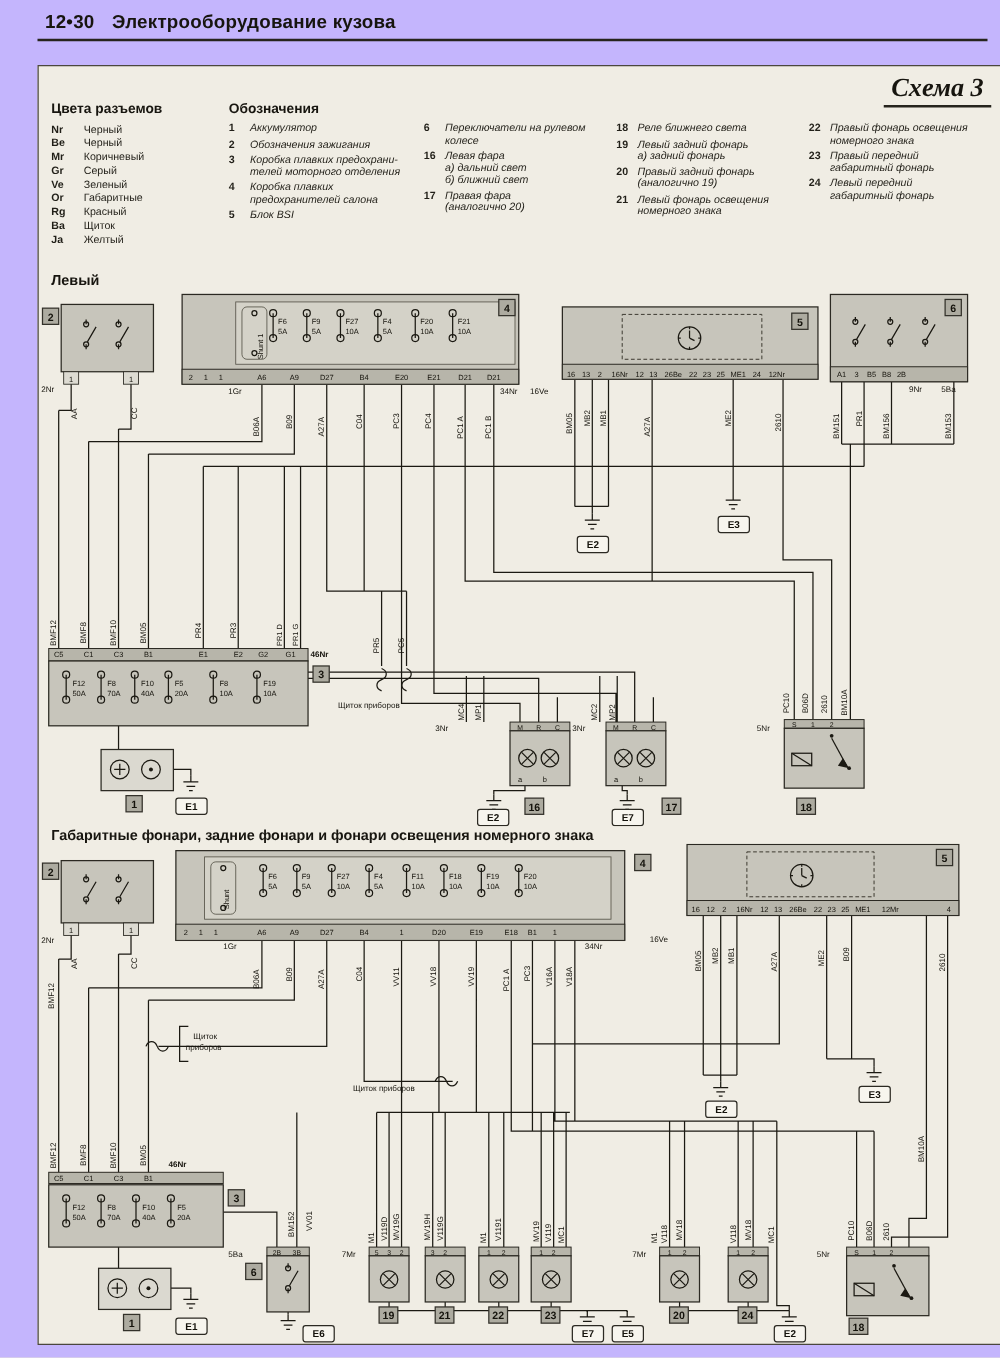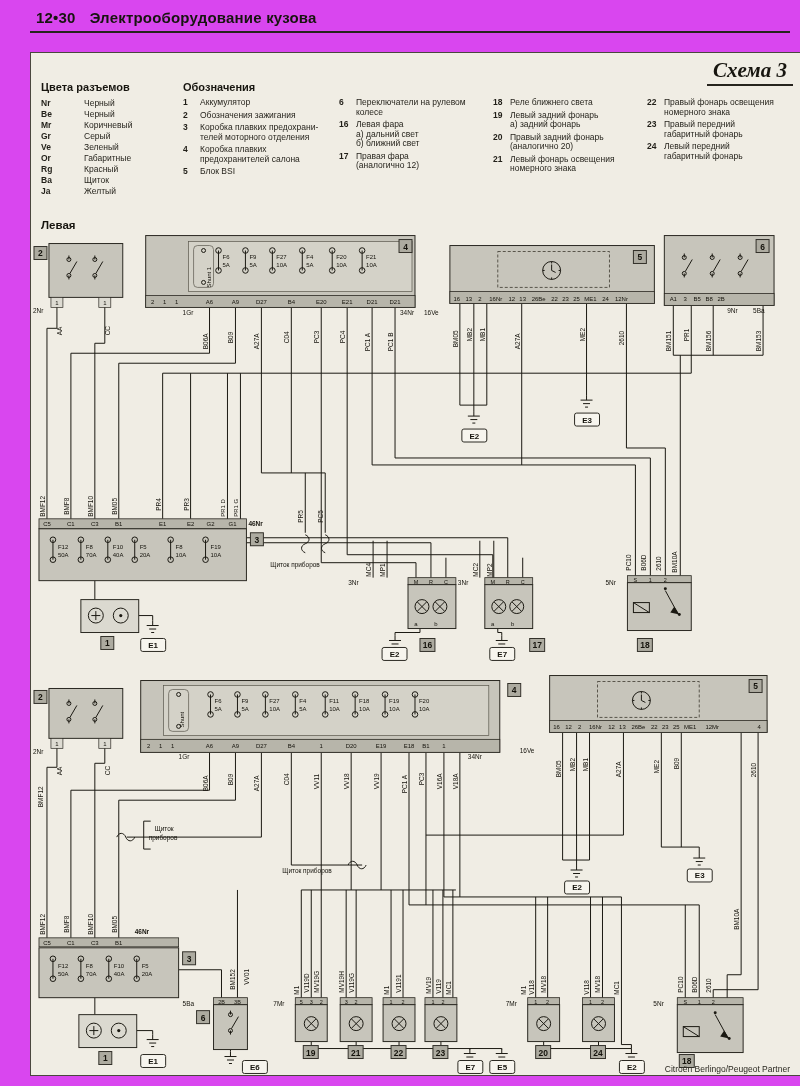--- a/index.html
+++ b/index.html
@@ -1,32 +1,32 @@
 <!DOCTYPE html>
 <html><head>
 <meta charset="utf-8">
 <style>
   html,body{margin:0;padding:0;}
   body{width:800px;height:1086px;background:#dcd8cf;font-family:"Liberation Sans",sans-serif;}
-  .sheet{position:relative;width:800px;height:1086px;background:#d946ef;overflow:hidden;}
+  .sheet{position:relative;width:800px;height:1086px;background:#c4b5fd;overflow:hidden;}
   .page-header{position:absolute;left:36px;top:9px;font-size:15px;font-weight:bold;color:#17150f;letter-spacing:.2px;}
   .page-header .num{margin-right:14px;}
   .header-rule{position:absolute;left:30px;top:31px;width:760px;border-top:2px solid #26241d;}
   .frame{position:absolute;left:30px;top:52px;width:760px;height:1022px;border:1px solid #4a473e;background:#f0ede4;padding-left:12px;}
   .scheme-title{position:absolute;right:10px;top:5px;font-family:"Liberation Serif",serif;font-style:italic;font-weight:bold;font-size:21px;color:#17150f;border-bottom:2px solid #26241d;padding:0 6px 1px 6px;}
   .leg-title{font-size:11px;font-weight:bold;color:#17150f;margin:0 0 5px 0;}
   .colors{position:absolute;left:10px;top:28px;width:140px;}
-  .crow{display:flex;font-size:8.5px;line-height:11px;color:#211f18;gap:17px;}
+  .crow{display:flex;font-size:8.5px;line-height:11px;color:#211f18;}
   .ccode{width:26px;font-weight:bold;}
   .desig-head{position:absolute;left:152px;top:28px;}
   .dcol{position:absolute;top:45px;}
   .dc1{left:152px;width:150px;} .dc2{left:308px;width:150px;} .dc3{left:462px;width:150px;} .dc4{left:616px;width:140px;}
   .drow{display:flex;font-size:8.5px;line-height:9.5px;margin-bottom:3px;color:#211f18;}
   .dnum{width:17px;font-weight:bold;flex-shrink:0;}
-  .dtxt{white-space:pre-line;}
+  .dtxt{white-space:pre-line;font-style:italic;}
   .sec-title{position:absolute;left:10px;font-size:11.5px;font-weight:bold;color:#17150f;}
   .t1{top:166px;} .t2{top:610px;}
   .diag{position:absolute;left:0px;}
   #svg1{top:180px;width:760px;height:428px;}
   #svg2{top:622px;width:760px;height:400px;}
   .diag text{font-family:"Liberation Sans",sans-serif;fill:#15130c;}
   .wires path{stroke:#1b1912;stroke-width:1;fill:none;}
   .sym{stroke:#1b1912;stroke-width:1;fill:none;}
   .cbox{fill:#c7c5bb;stroke:#2b2922;stroke-width:1;}
   .inner{fill:#d4d2c8;stroke:#5a574c;stroke-width:.7;}
@@ -143,38 +143,38 @@
         </div>
         <div class="drow">
           <b class="dnum">16</b>
           <span class="dtxt">Левая фара
 а) дальний свет
 б) ближний свет</span>
         </div>
         <div class="drow">
           <b class="dnum">17</b>
           <span class="dtxt">Правая фара
-(аналогично 12)</span>
+(аналогично 20)</span>
         </div>
       </div>
     <div class="dcol dc3">
 
     <div class="drow">
           <b class="dnum">18</b>
           <span class="dtxt">Реле ближнего света</span>
         </div>
         <div class="drow">
           <b class="dnum">19</b>
           <span class="dtxt">Левый задний фонарь
 а) задний фонарь</span>
         </div>
         <div class="drow">
           <b class="dnum">20</b>
           <span class="dtxt">Правый задний фонарь
-(аналогично 20)</span>
+(аналогично 19)</span>
         </div>
         <div class="drow">
           <b class="dnum">21</b>
           <span class="dtxt">Левый фонарь освещения
 номерного знака</span>
         </div>
       </div>
     <div class="dcol dc4">
 
     <div class="drow">
@@ -187,21 +187,21 @@
           <span class="dtxt">Правый передний
 габаритный фонарь</span>
         </div>
         <div class="drow">
           <b class="dnum">24</b>
           <span class="dtxt">Левый передний
 габаритный фонарь</span>
         </div>
       </div>
 
-    <div class="sec-title t1">Левая</div>
+    <div class="sec-title t1">Левый</div>
 
     <svg id="svg1" class="diag" viewBox="0 0 762 428">
       <defs>
         <g id="gnd" class="sym">
             <path d="M0,0 v5 M-6,5 h12 M-3.5,8.5 h7 M-1.5,12 h3"></path>
           </g>
         <g id="fuse" class="sym">
             <path d="M0,3 v20"></path>
             <circle cx="0" cy="3" r="2.8"></circle>
             <circle cx="0" cy="23" r="2.8"></circle>
@@ -483,20 +483,21 @@
           <text x="621" y="349" font-size="5.5" text-anchor="middle">1</text>
           <text x="636" y="349" font-size="5.5" text-anchor="middle">2</text>
           <text x="576" y="352" font-size="6.5">5Nr</text>
           <text x="602" y="338" font-size="6.5" transform="rotate(-90 602 338)">PC10</text>
           <text x="617" y="338" font-size="6.5" transform="rotate(-90 617 338)">B06D</text>
           <text x="632" y="338" font-size="6.5" transform="rotate(-90 632 338)">2610</text>
           <text x="648" y="340" font-size="6.5" transform="rotate(-90 648 340)">BM10A</text>
         </g>
     </svg>
 
+    <div class="sec-title t2">Габаритные фонари, задние фонари и фонари освещения номерного знака</div>
 
     <svg id="svg2" class="diag" viewBox="0 0 762 400">
       <g class="wires">
         <path d="M26,72 V92 H16 M74,72 V88 H64 M16,92 V263 M40,115 V263 M64,88 V263 M88,125 V263 M179,77 V115 H40 M205,77 V125 H88 M231,77 V162 H96 M261,77 V190 H332 M291,77 V215 M321,77 V215 M351,77 V215 M271,215 H426 M271,215 V323 M281,215 V323 M291,215 V323 M316,215 V323 M326,215 V323 M361,215 V323 M373,215 V323 M403,215 V323 M413,215 V323 M423,215 V323 M379,77 V230 H670 M396,77 V230 M656,230 V323 M670,230 V323 M414,77 V222 H592 M430,77 V222 M506,222 V323 M518,222 V323 M561,222 V323 M573,222 V323 M592,222 V370 H602 V374 M533,57 V185 M547,57 V190 M560,57 V185 M533,185 H560 M594,57 V160 H396 M632,57 V172 M652,57 V172 M632,172 H670 V178 M729,57 V315 H684 V323 M712,57 V300 H698 V330 M191,323 V295 H148 M207,323 V215 M200,375 V377 M281,367 V374 M326,367 V374 M369,367 V374 M411,367 V374 M281,374 H472 M440,374 V375 M472,374 V375 M514,367 V374 M569,367 V374 M514,374 H602 M64,323 V340 M106,356 H122 V360 M120,146 h-7 v28 h7"></path>
       </g>
 
       <g>
         <rect class="cbox" x="18" y="13" width="74" height="50"></rect>
         <use href="#sw" x="38" y="28"></use>
         <use href="#sw" x="64" y="28"></use>
@@ -790,14 +791,13 @@
           <text x="670" y="329" font-size="5.5" text-anchor="middle">1</text>
           <text x="684" y="329" font-size="5.5" text-anchor="middle">2</text>
           <text x="624" y="331" font-size="6.5">5Nr</text>
           <text x="654" y="318" font-size="6.5" transform="rotate(-90 654 318)">PC10</text>
           <text x="668" y="318" font-size="6.5" transform="rotate(-90 668 318)">B06D</text>
           <text x="682" y="318" font-size="6.5" transform="rotate(-90 682 318)">2610</text>
         </g>
     </svg>
   </div>
 
-  <div class="footer">Citroën Berlingo/Peugeot Partner</div>
 </div>
 
 </body></html>

